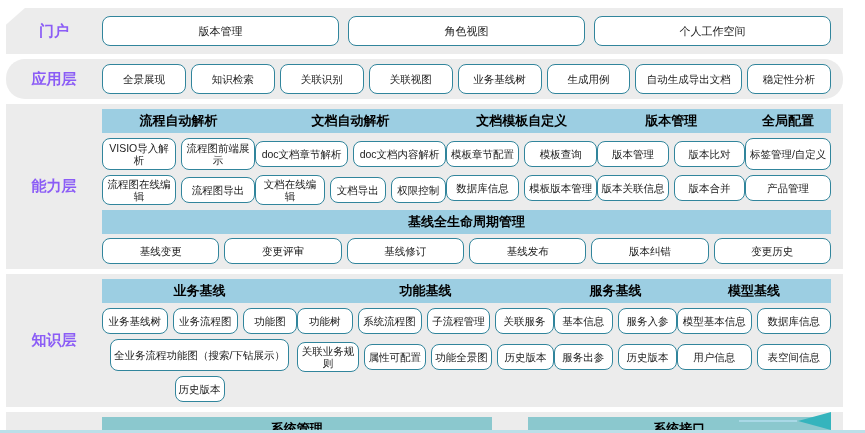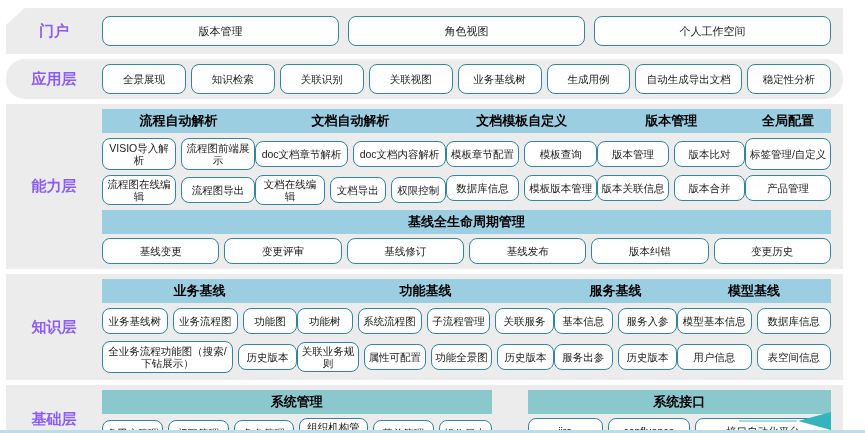--- a/index.html
+++ b/index.html
@@ -162,21 +162,21 @@
     <div class="band-label">知识层</div>
     <div class="band-content">
       <div class="groups">
         <div class="group" style="flex:190;">
           <div class="hdr">业务基线</div>
           <div class="row" style="min-height:28px;">
             <div class="box">业务基线树</div>
             <div class="box">业务流程图</div>
             <div class="box" style="flex:0.8;">功能图</div>
           </div>
-          <div class="row" style="min-height:36px;">
+          <div class="row" style="min-height:36px;flex-direction:column;">
             <div class="box tall" style="flex:2.4;">全业务流程功能图（搜索/下钻展示）</div>
             <div class="box">历史版本</div>
           </div>
         </div>
         <div class="group" style="flex:250;">
           <div class="hdr">功能基线</div>
           <div class="row" style="min-height:28px;">
             <div class="box" style="flex:0.85;">功能树</div>
             <div class="box">系统流程图</div>
             <div class="box">子流程管理</div>

